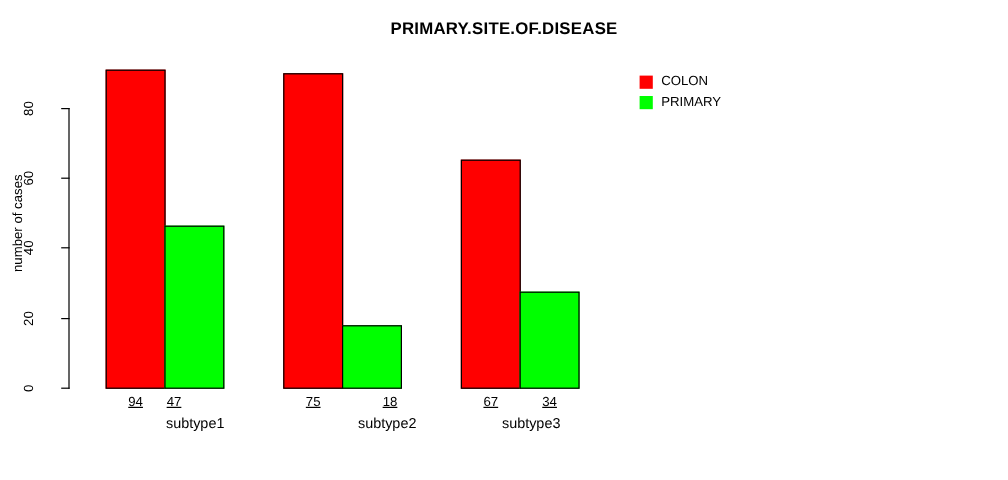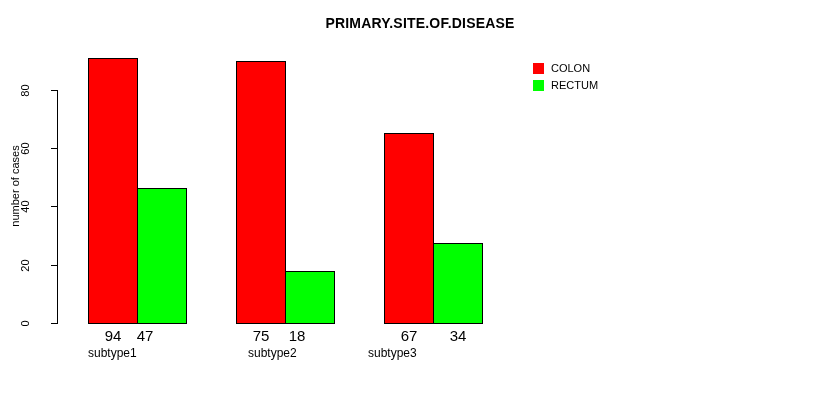--- a/index.html
+++ b/index.html
@@ -31,25 +31,26 @@
   }
   .ylabel{
     position:absolute;left:-45px;top:180px;width:120px;
     text-align:center;font-size:11px;
     transform:rotate(-90deg);
   }
 
   .bar{position:absolute;border:1px solid #000;box-sizing:border-box;}
 
   .barval{
-    position:absolute;text-align:center;font-size:15px;line-height:11px;
+    position:absolute;text-align:center;font-size:11px;line-height:11px;
     top:330px;
+    text-decoration:underline;
   }
   .grouplabel{
-    position:absolute;text-align:left;font-size:12px;line-height:12px;
+    position:absolute;text-align:right;font-size:12px;line-height:12px;
     top:347px;
   }
 
   
   .legend{position:absolute;left:533px;top:62px;}
   .legend-row{display:flex;align-items:center;margin-bottom:4px;height:13px;}
   .legend-swatch{width:11px;height:11px;border:0;margin-right:7px;}
   .legend-text{font-size:11px;line-height:11px;}
 
   .footer{
@@ -87,35 +88,35 @@
 
     <div class="bar" style="left:236px;top:61px;width:50px;height:263px;background:#FF0000;"></div>
     <div class="bar" style="left:285px;top:271px;width:50px;height:53px;background:#00FF00;"></div>
 
     <div class="bar" style="left:384px;top:133px;width:50px;height:191px;background:#FF0000;"></div>
     <div class="bar" style="left:433px;top:243px;width:50px;height:81px;background:#00FF00;"></div>
 
     <div class="barval" style="left:88px;width:50px;">94</div>
     <div class="barval" style="left:120px;width:50px;">47</div>
     <div class="barval" style="left:236px;width:50px;">75</div>
-    <div class="barval" style="left:272px;width:50px;text-align:center;">18</div>
+    <div class="barval" style="left:300px;width:50px;text-align:center;">18</div>
     <div class="barval" style="left:384px;width:50px;text-align:center;">67</div>
     <div class="barval" style="left:433px;width:50px;">34</div>
 
     <div class="grouplabel" style="left:88px;width:99px;">subtype1</div>
     <div class="grouplabel" style="left:248px;width:99px;">subtype2</div>
     <div class="grouplabel" style="left:368px;width:99px;">subtype3</div>
 
   </div>
 
   <div class="legend">
     <div class="legend-row">
       <span class="legend-swatch" style="background:#FF0000;"></span>
       <span class="legend-text">COLON</span>
     </div>
     <div class="legend-row">
       <span class="legend-swatch" style="background:#00FF00;"></span>
-      <span class="legend-text">RECTUM</span>
+      <span class="legend-text">PRIMARY</span>
     </div>
   </div>
 
 
 </div>
 
 </body></html>

